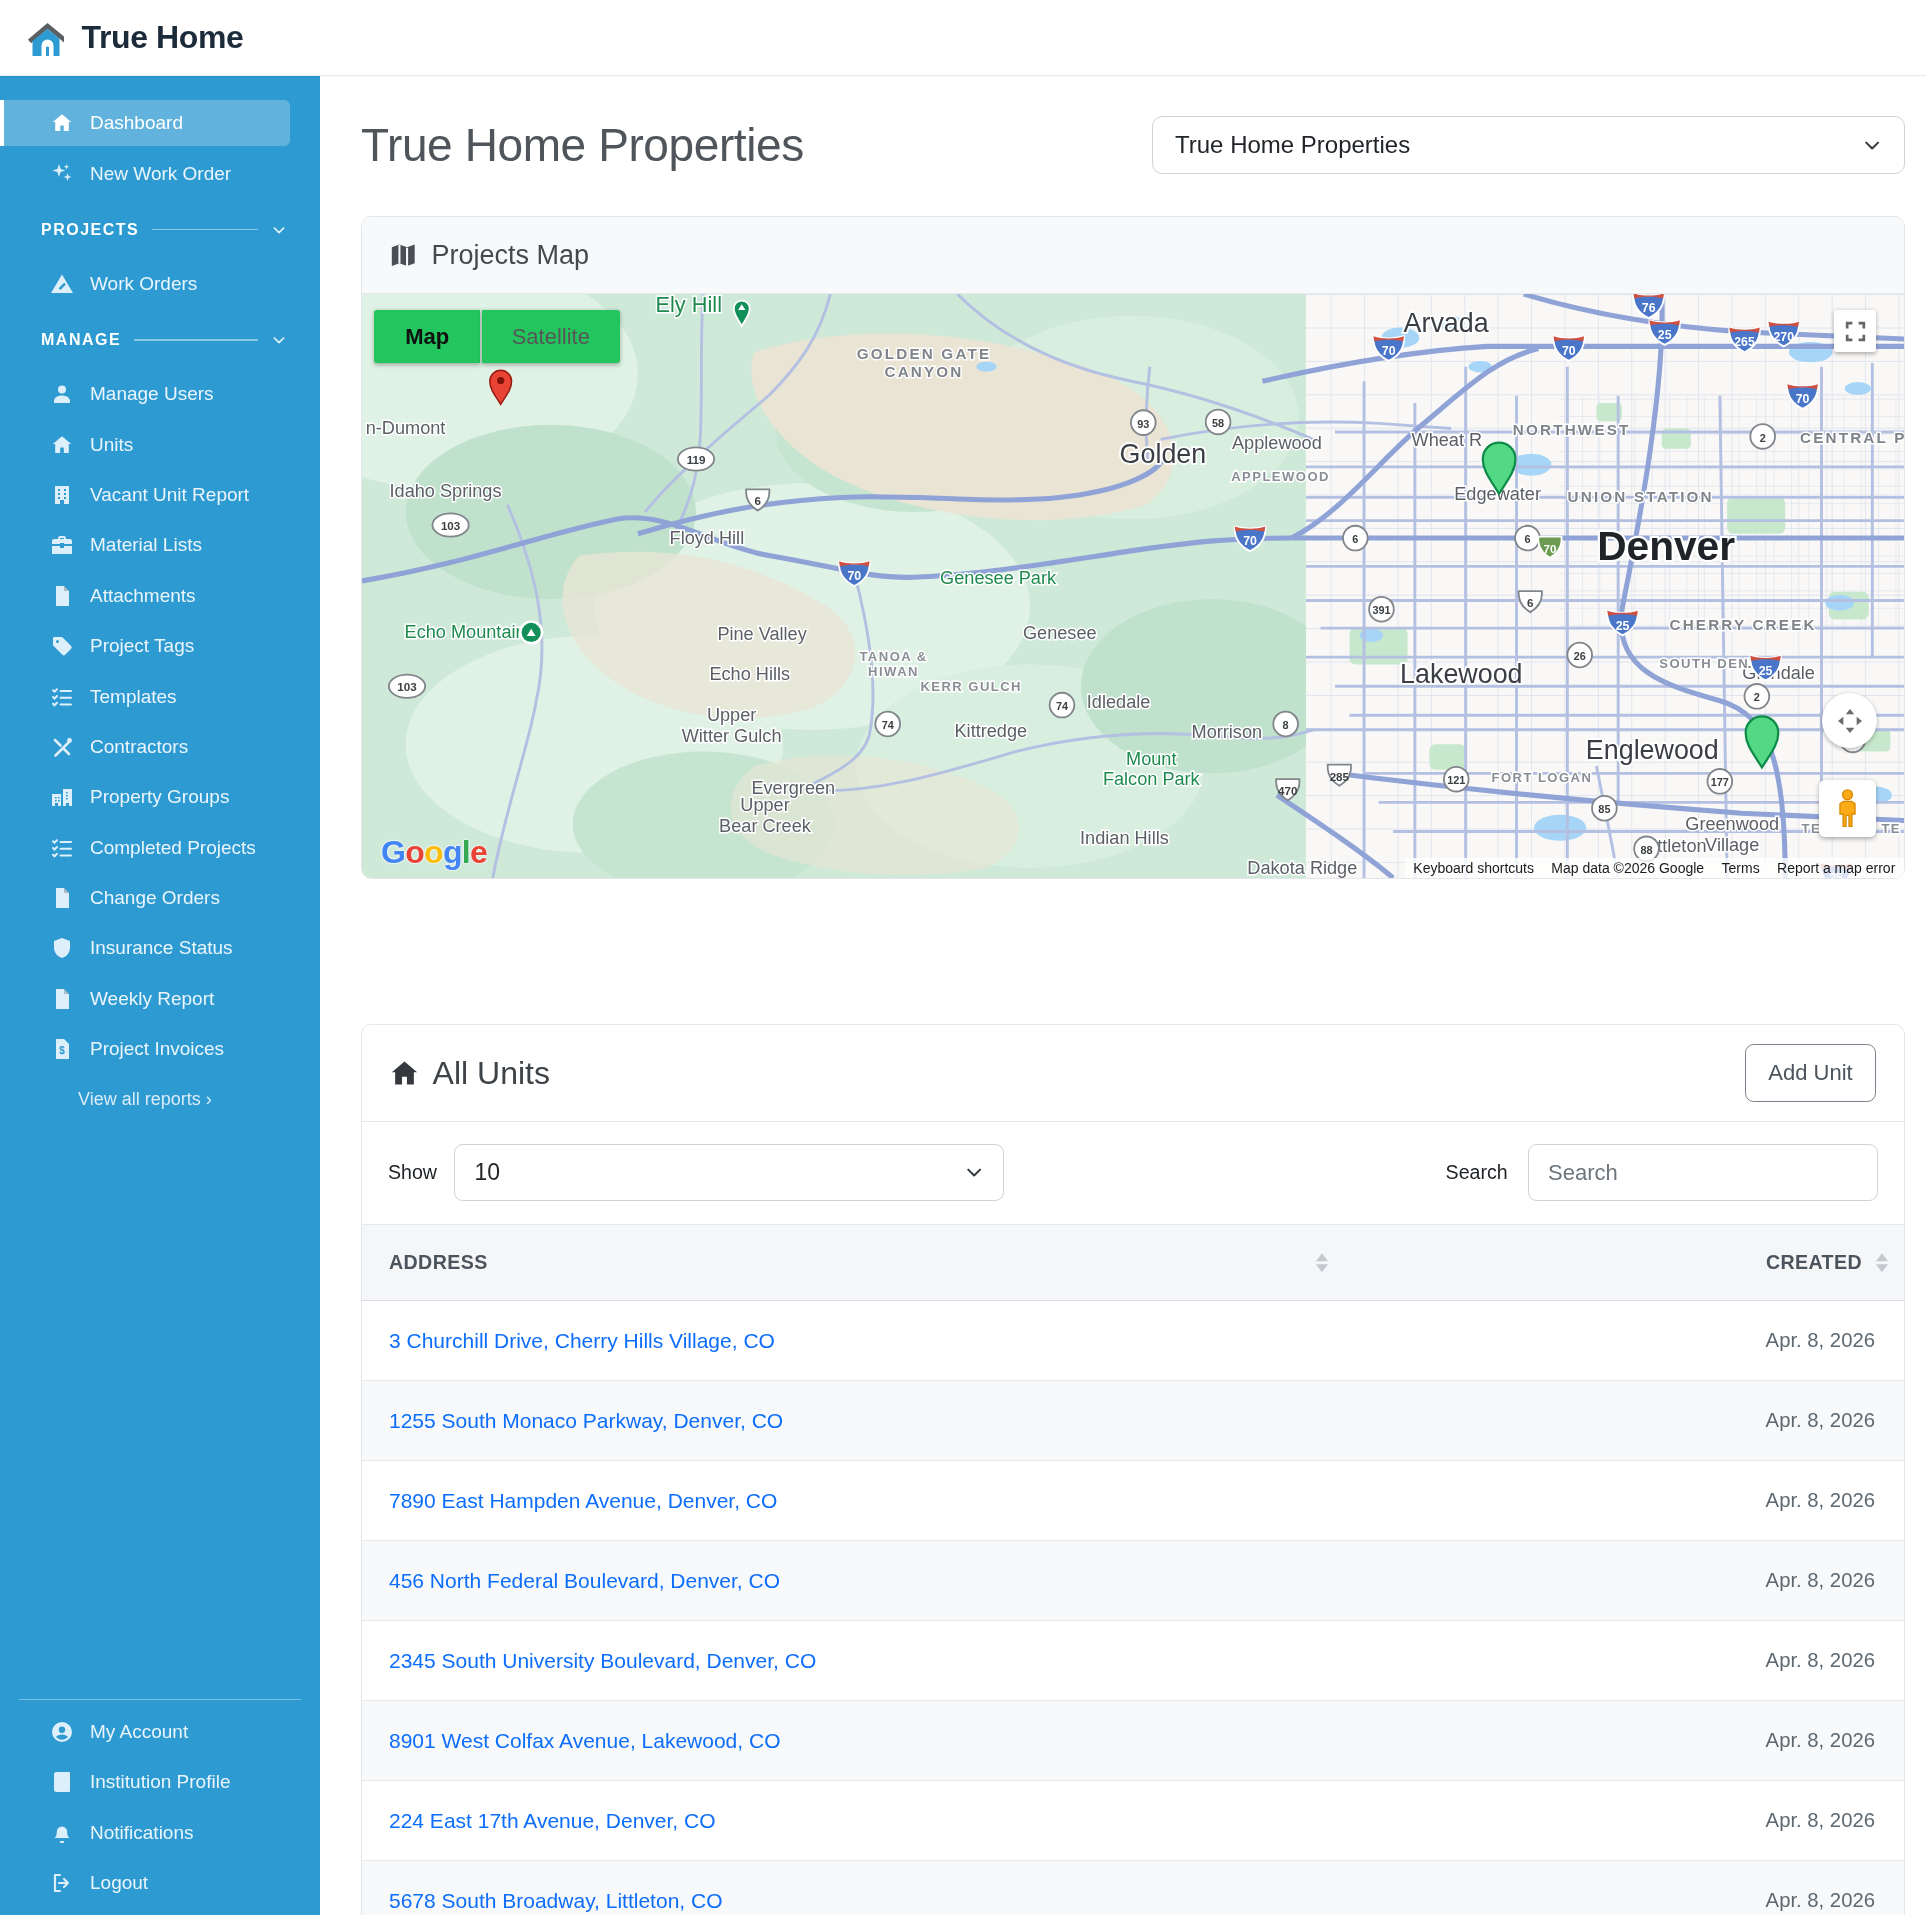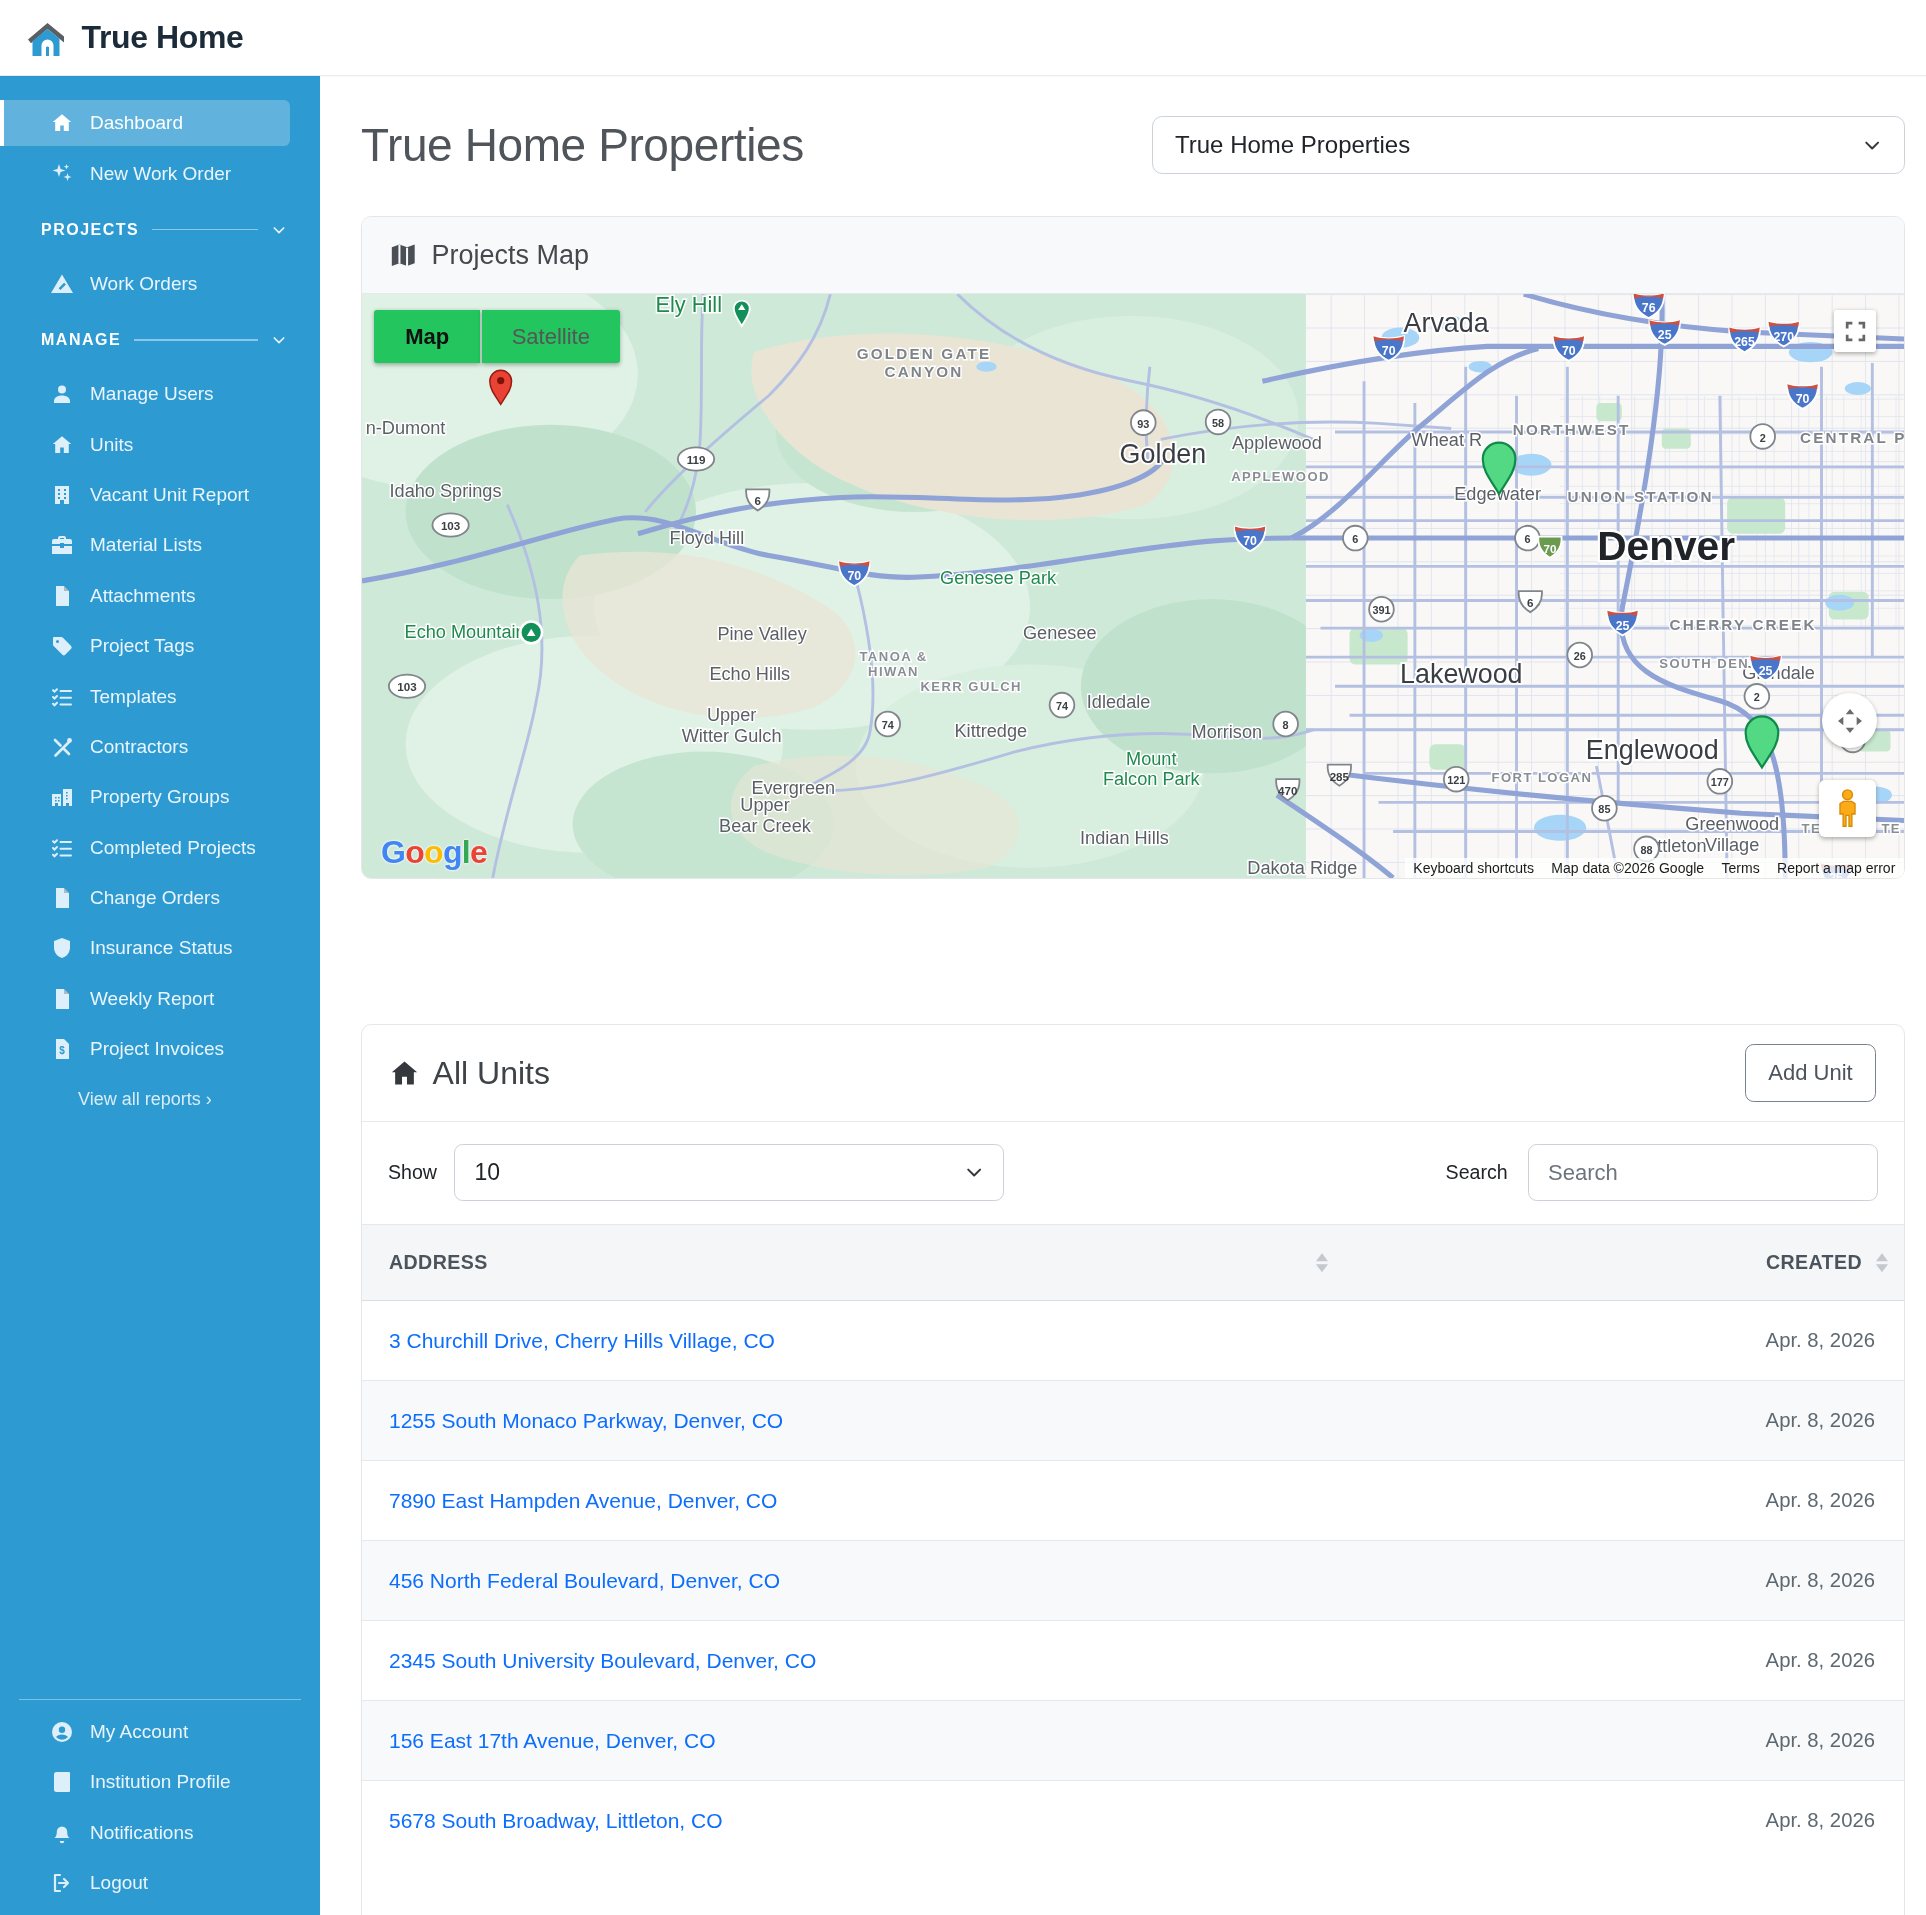--- a/index.html
+++ b/index.html
@@ -753,21 +753,25 @@
           </tr>
           <tr>
             <td class="addr"><a href="#">456 North Federal Boulevard, Denver, CO</a></td>
             <td class="created">Apr. 8, 2026</td>
           </tr>
           <tr>
             <td class="addr"><a href="#">2345 South University Boulevard, Denver, CO</a></td>
             <td class="created">Apr. 8, 2026</td>
           </tr>
           <tr>
-            <td class="addr"><a href="#">156 East 17th Avenue, Denver, CO</a></td>
+            <td class="addr"><a href="#">8901 West Colfax Avenue, Lakewood, CO</a></td>
+            <td class="created">Apr. 8, 2026</td>
+          </tr>
+          <tr>
+            <td class="addr"><a href="#">224 East 17th Avenue, Denver, CO</a></td>
             <td class="created">Apr. 8, 2026</td>
           </tr>
           <tr>
             <td class="addr"><a href="#">5678 South Broadway, Littleton, CO</a></td>
             <td class="created">Apr. 8, 2026</td>
           </tr>
         </tbody>
     </table>
   </div>
 </div>

